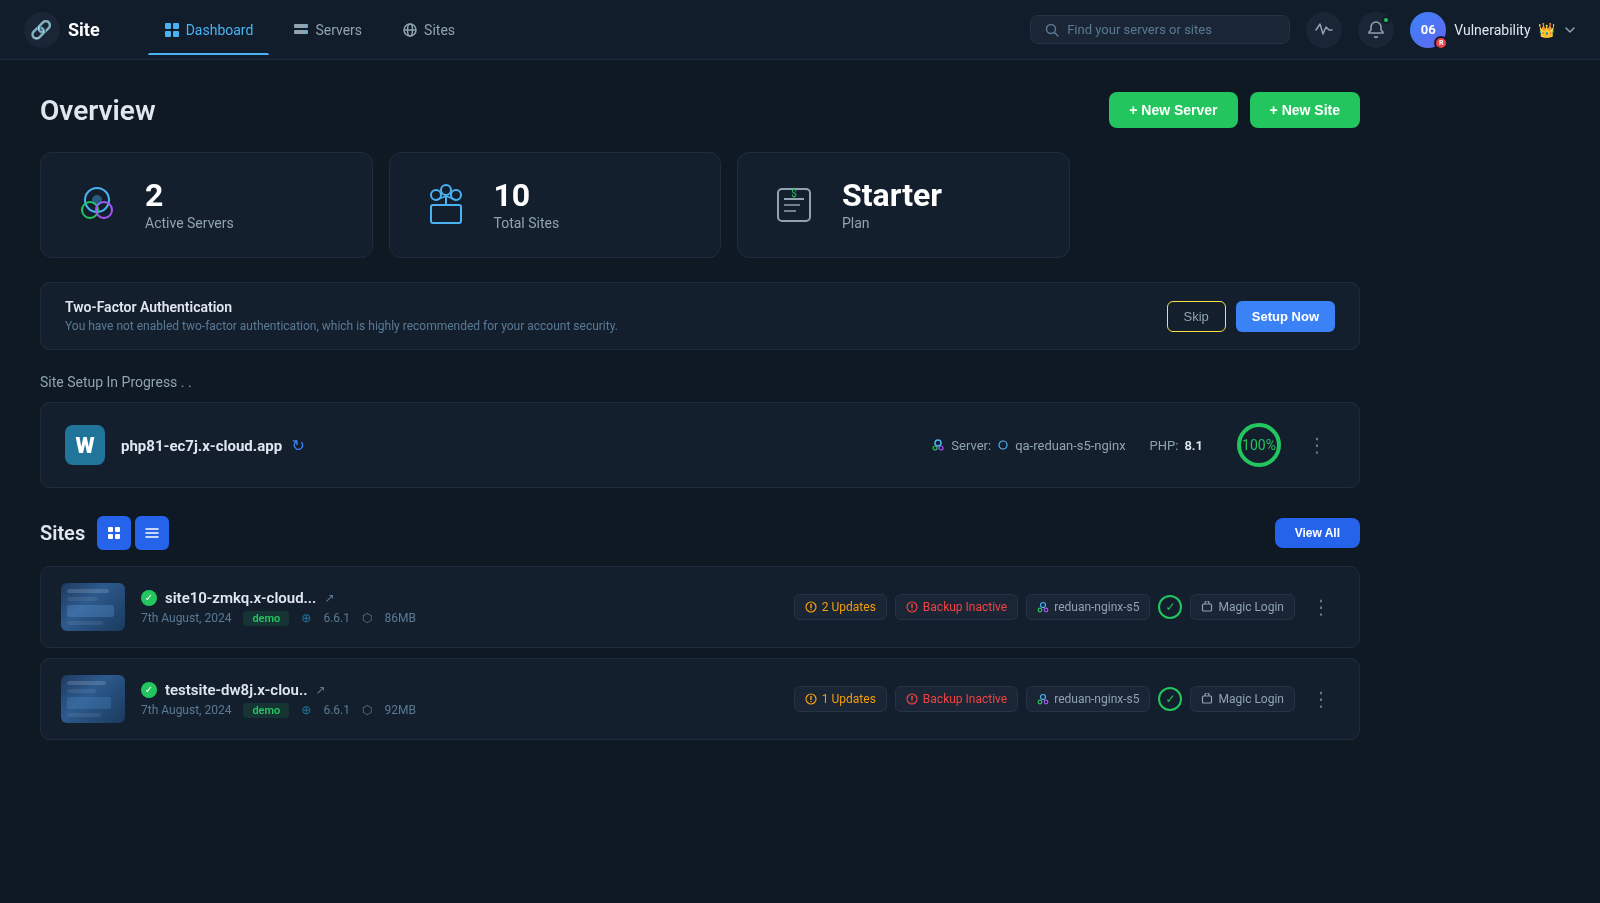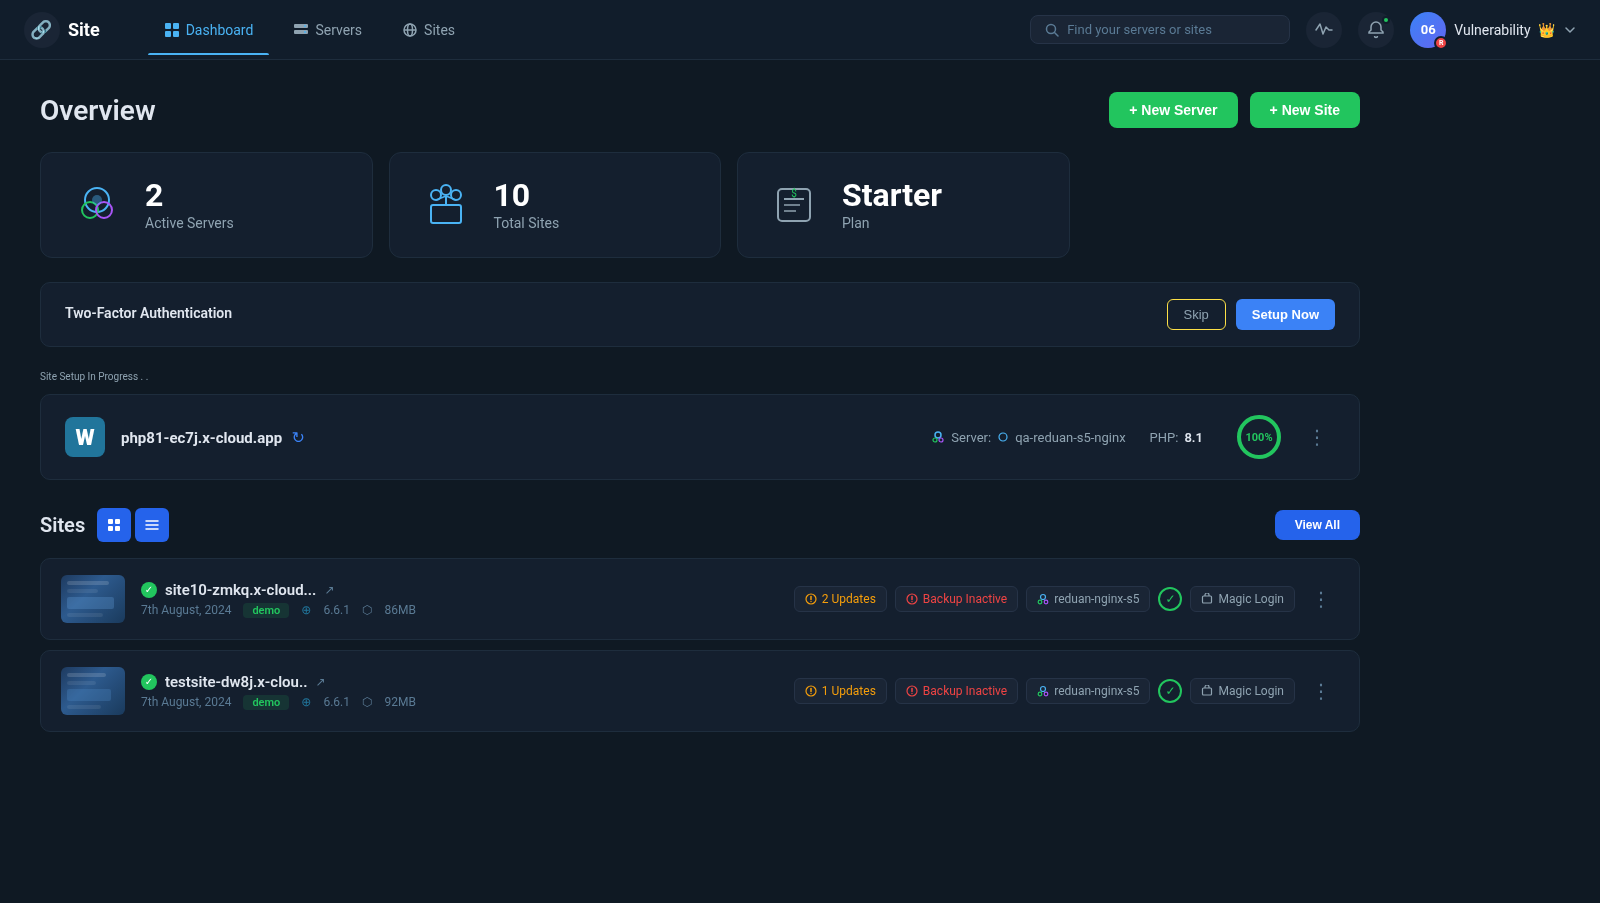--- a/index.html
+++ b/index.html
@@ -255,21 +255,21 @@
       color: #fff;
       border-radius: 6px;
       padding: 7px 16px;
       font-size: 13px;
       font-weight: 600;
       cursor: pointer;
     }
 
     
     .section-title {
-      font-size: 10px;
+      font-size: 14px;
       color: #8fa3b1;
       margin-bottom: 12px;
     }
     .setup-card {
       background: #141f2e;
       border: 1px solid #1e2d3d;
       border-radius: 10px;
       padding: 18px 24px;
       display: flex;
       align-items: center;
@@ -319,22 +319,22 @@
       display: flex;
       align-items: center;
       justify-content: center;
       margin-left: 16px;
     }
     .progress-circle svg {
       transform: rotate(-90deg);
       position: absolute;
     }
     .progress-circle-text {
-      font-size: 11px;
-      font-weight: 700;
+      font-size: 14px;
+      font-weight: 400;
       color: #22c55e;
       z-index: 1;
     }
     .three-dots {
       color: #5a7a94;
       cursor: pointer;
       font-size: 20px;
       padding: 4px 8px;
     }
 
@@ -653,20 +653,21 @@
         <div class="stat-label">Plan</div>
       </div>
     </div>
 
     <div style="flex:1;"></div>
   </div>
 
   <div class="twofa-banner">
     <div class="twofa-text">
       <h4>Two-Factor Authentication</h4>
+      <p>You have not enabled two-factor authentication, which is highly recommended for your account security.</p>
     </div>
     <div class="twofa-actions">
       <button class="btn-ghost">Skip</button>
       <button class="btn-blue">Setup Now</button>
     </div>
   </div>
 
   <div class="section-title">Site Setup In Progress . .</div>
   <div class="setup-card">
     <div class="wp-icon">W</div>

